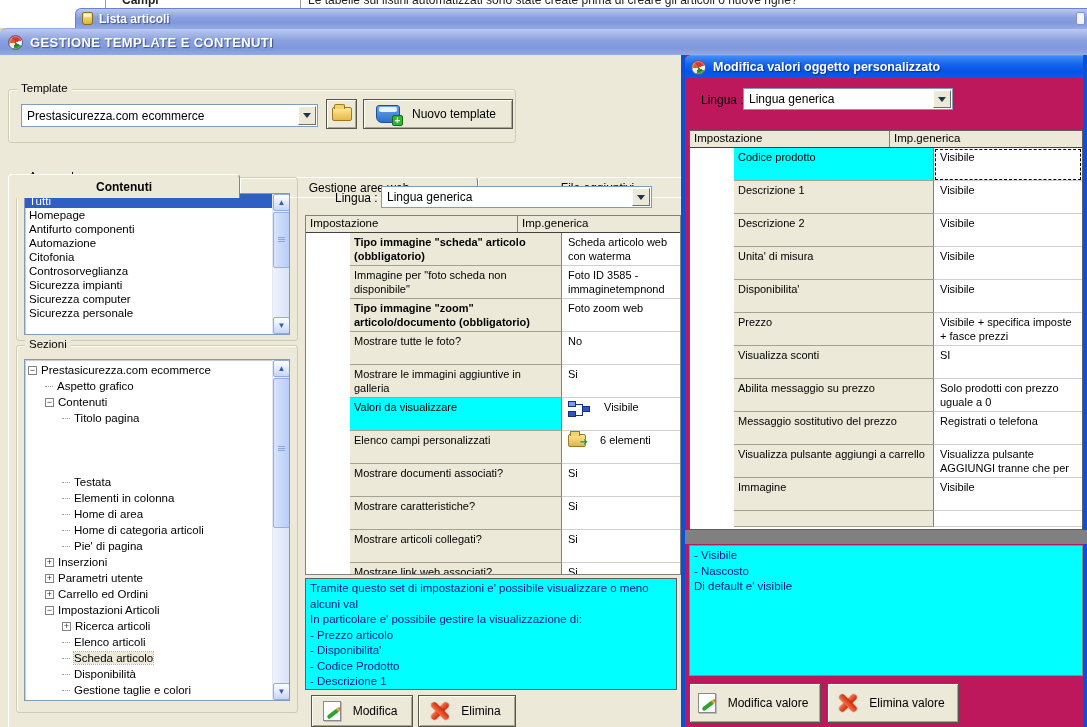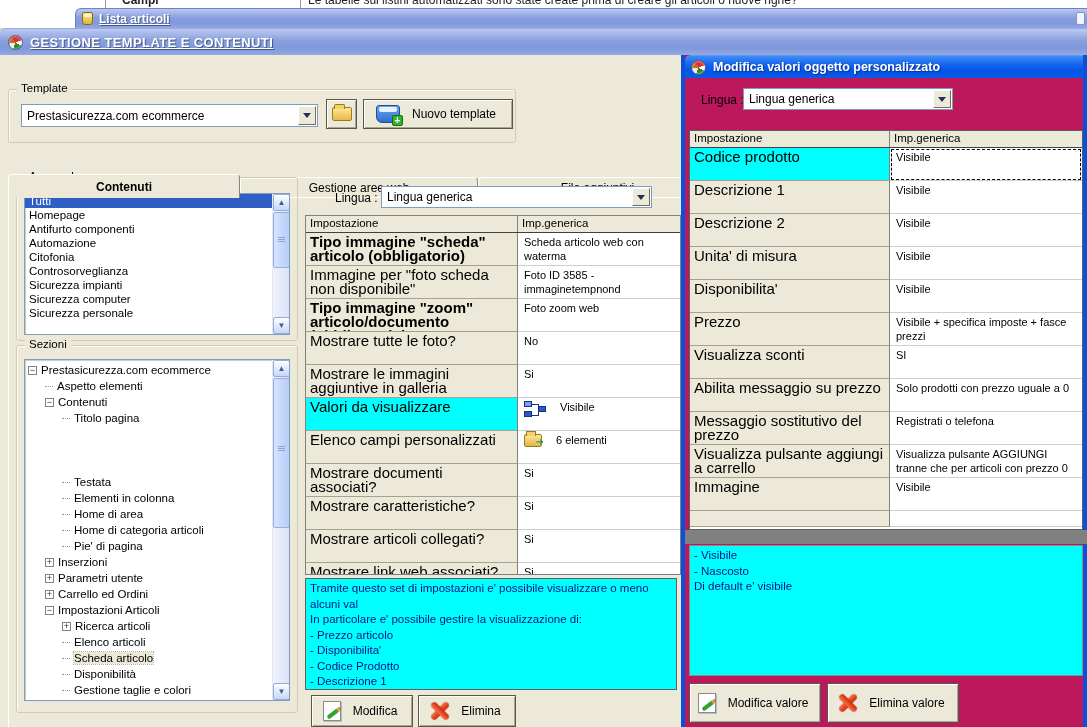--- a/index.html
+++ b/index.html
@@ -7,21 +7,21 @@
   .abs { position:absolute; }
   #canvas { position:relative; width:1087px; height:727px; background:#d6d2c2; }
 
   
   #bg-strip { left:0; top:0; width:1087px; height:28px; background:#fff; overflow:hidden; }
   #bg-strip .vline { position:absolute; top:0; width:1px; height:10px; background:#9a9a9a; }
   #bg-strip .t { position:absolute; top:-7px; font-size:12px; color:#222; white-space:nowrap; }
 
   
   .caption { color:#fff; font-weight:bold; text-shadow:1px 1px 1px rgba(10,20,60,.55); display:flex; align-items:center; }
-  .periwinkle { background:linear-gradient(180deg,#bcc9f0 0%, #89a0de 45%, #8098dc 75%, #93a9e2 100%);text-decoration:underline; }
+  .periwinkle { background:linear-gradient(180deg,#bcc9f0 0%, #89a0de 45%, #8098dc 75%, #93a9e2 100%); }
   .blue-cap { background:linear-gradient(180deg,#3f8cf8 0%, #1563ec 40%, #0353e9 70%, #0b5ae8 100%); }
 
   #lista-win { left:75px; top:8px; width:1012px; height:20px; border-top-left-radius:6px; border-top:1px solid #6b83cf; border-left:1px solid #6b83cf; font-size:12px; padding-left:6px; }
   .basket { width:11px; height:13px; margin-right:6px; background:linear-gradient(180deg,#ffe98a,#d9b43a); border:1px solid #8a6d14; border-radius:2px 2px 3px 3px; position:relative; }
   .basket:before { content:""; position:absolute; left:1px; right:1px; top:1px; height:3px; background:#fff7cf; border-radius:2px; }
   .win-btn-sliver { left:1076px; top:12px; width:9px; height:13px; background:#f4f6fc; border:1px solid #7d93d6; border-radius:2px; }
 
   #main-win { left:0; top:28px; width:1087px; height:699px; }
   #main-cap { width:1087px; height:27px; border-top-left-radius:7px; font-size:13px; letter-spacing:.4px; padding-left:8px; border-top:1px solid #93a9e6; }
   #main-body { position:absolute; left:0; top:27px; width:1087px; height:672px; background:#ece9d8; }
@@ -79,21 +79,21 @@
   .sbar { position:absolute; width:17px; background:linear-gradient(90deg,#f0f3fc,#d9e2f7); border-left:1px solid #e3e8f5; }
   .sbtn { position:absolute; left:0; width:17px; height:17px; background:linear-gradient(180deg,#fdfefe,#c7d6f9); border:1px solid #95abdd; border-radius:2px; color:#3a5da8; font-size:8px; text-align:center; line-height:15px; }
   .sthumb { position:absolute; left:0; width:17px; background:linear-gradient(90deg,#d8e4fd,#b7ccf8); border:1px solid #96aee0; border-radius:2px; }
   .sthumb:before { content:""; position:absolute; left:4px; right:4px; top:45%; height:5px; background:repeating-linear-gradient(180deg,#8aa4dc 0 1px, transparent 1px 2px); }
 
   
   .grid { position:absolute; border:1px solid #808080; background:#fff; overflow:hidden; }
   .ghead { display:flex; height:17px; background:#ece9d8; border-bottom:1px solid #404040; font-size:11.5px; }
   .ghead .hc { padding:1px 4px; border-right:1px solid #808080; }
   .grow { display:flex; }
-  .gname { background:#ece9d8; border-right:1px solid #808080; border-bottom:1px solid #a5a294; padding:2px 4px; font-size:15px; line-height:14px; overflow:hidden; }
+  .gname { background:#ece9d8; border-right:1px solid #808080; border-bottom:1px solid #a5a294; padding:2px 4px; font-size:11px; line-height:14px; overflow:hidden;margin-left:44px; }
   .gname.cyan { background:#00ffff; }
   .gval { flex:1; background:#fff; border-bottom:1px solid #cfcfcf; padding:2px 6px; font-size:11px; line-height:14px; display:flex; align-items:flex-start; overflow:hidden; position:relative; }
   .gval .vtext { white-space:pre-wrap; }
   .gval.selcell { outline:1px dashed #000; outline-offset:-2px; }
   .gval .ic-wrap { margin-right:14px; margin-top:1px; flex:none; }
   .grow.bold .gname { font-weight:bold; }
 
   
   .cyanbox { position:absolute; background:#00ffff; border:1px solid #5f5f5f; color:#00128a; font-size:11.5px; line-height:15.5px; padding:2px 4px; overflow:hidden; }
 
@@ -176,21 +176,21 @@
         <span class="gb-label">Sezioni</span>
       </div>
       <div class="sunken abs" style="left:24px;top:304px;width:266px;height:342px">
         <div id="sezioni-tree" style="margin-right:17px;padding-top:2px;padding-left:3px">
             <div class="tree-row" style="padding-left: 0px;">
               <span class="exp">−</span>
               <span class="tlabel">Prestasicurezza.com ecommerce</span>
             </div>
             <div class="tree-row" style="padding-left: 17px;">
               <span class="dash"></span>
-              <span class="tlabel">Aspetto elementi</span>
+              <span class="tlabel">Aspetto grafico</span>
             </div>
             <div class="tree-row" style="padding-left: 17px;">
               <span class="exp">−</span>
               <span class="tlabel">Contenuti</span>
             </div>
             <div class="tree-row" style="padding-left: 34px;">
               <span class="dash"></span>
               <span class="tlabel">Titolo pagina</span>
             </div>
             <div class="tree-row" style="padding-left: 34px; margin-top: 48px;">

